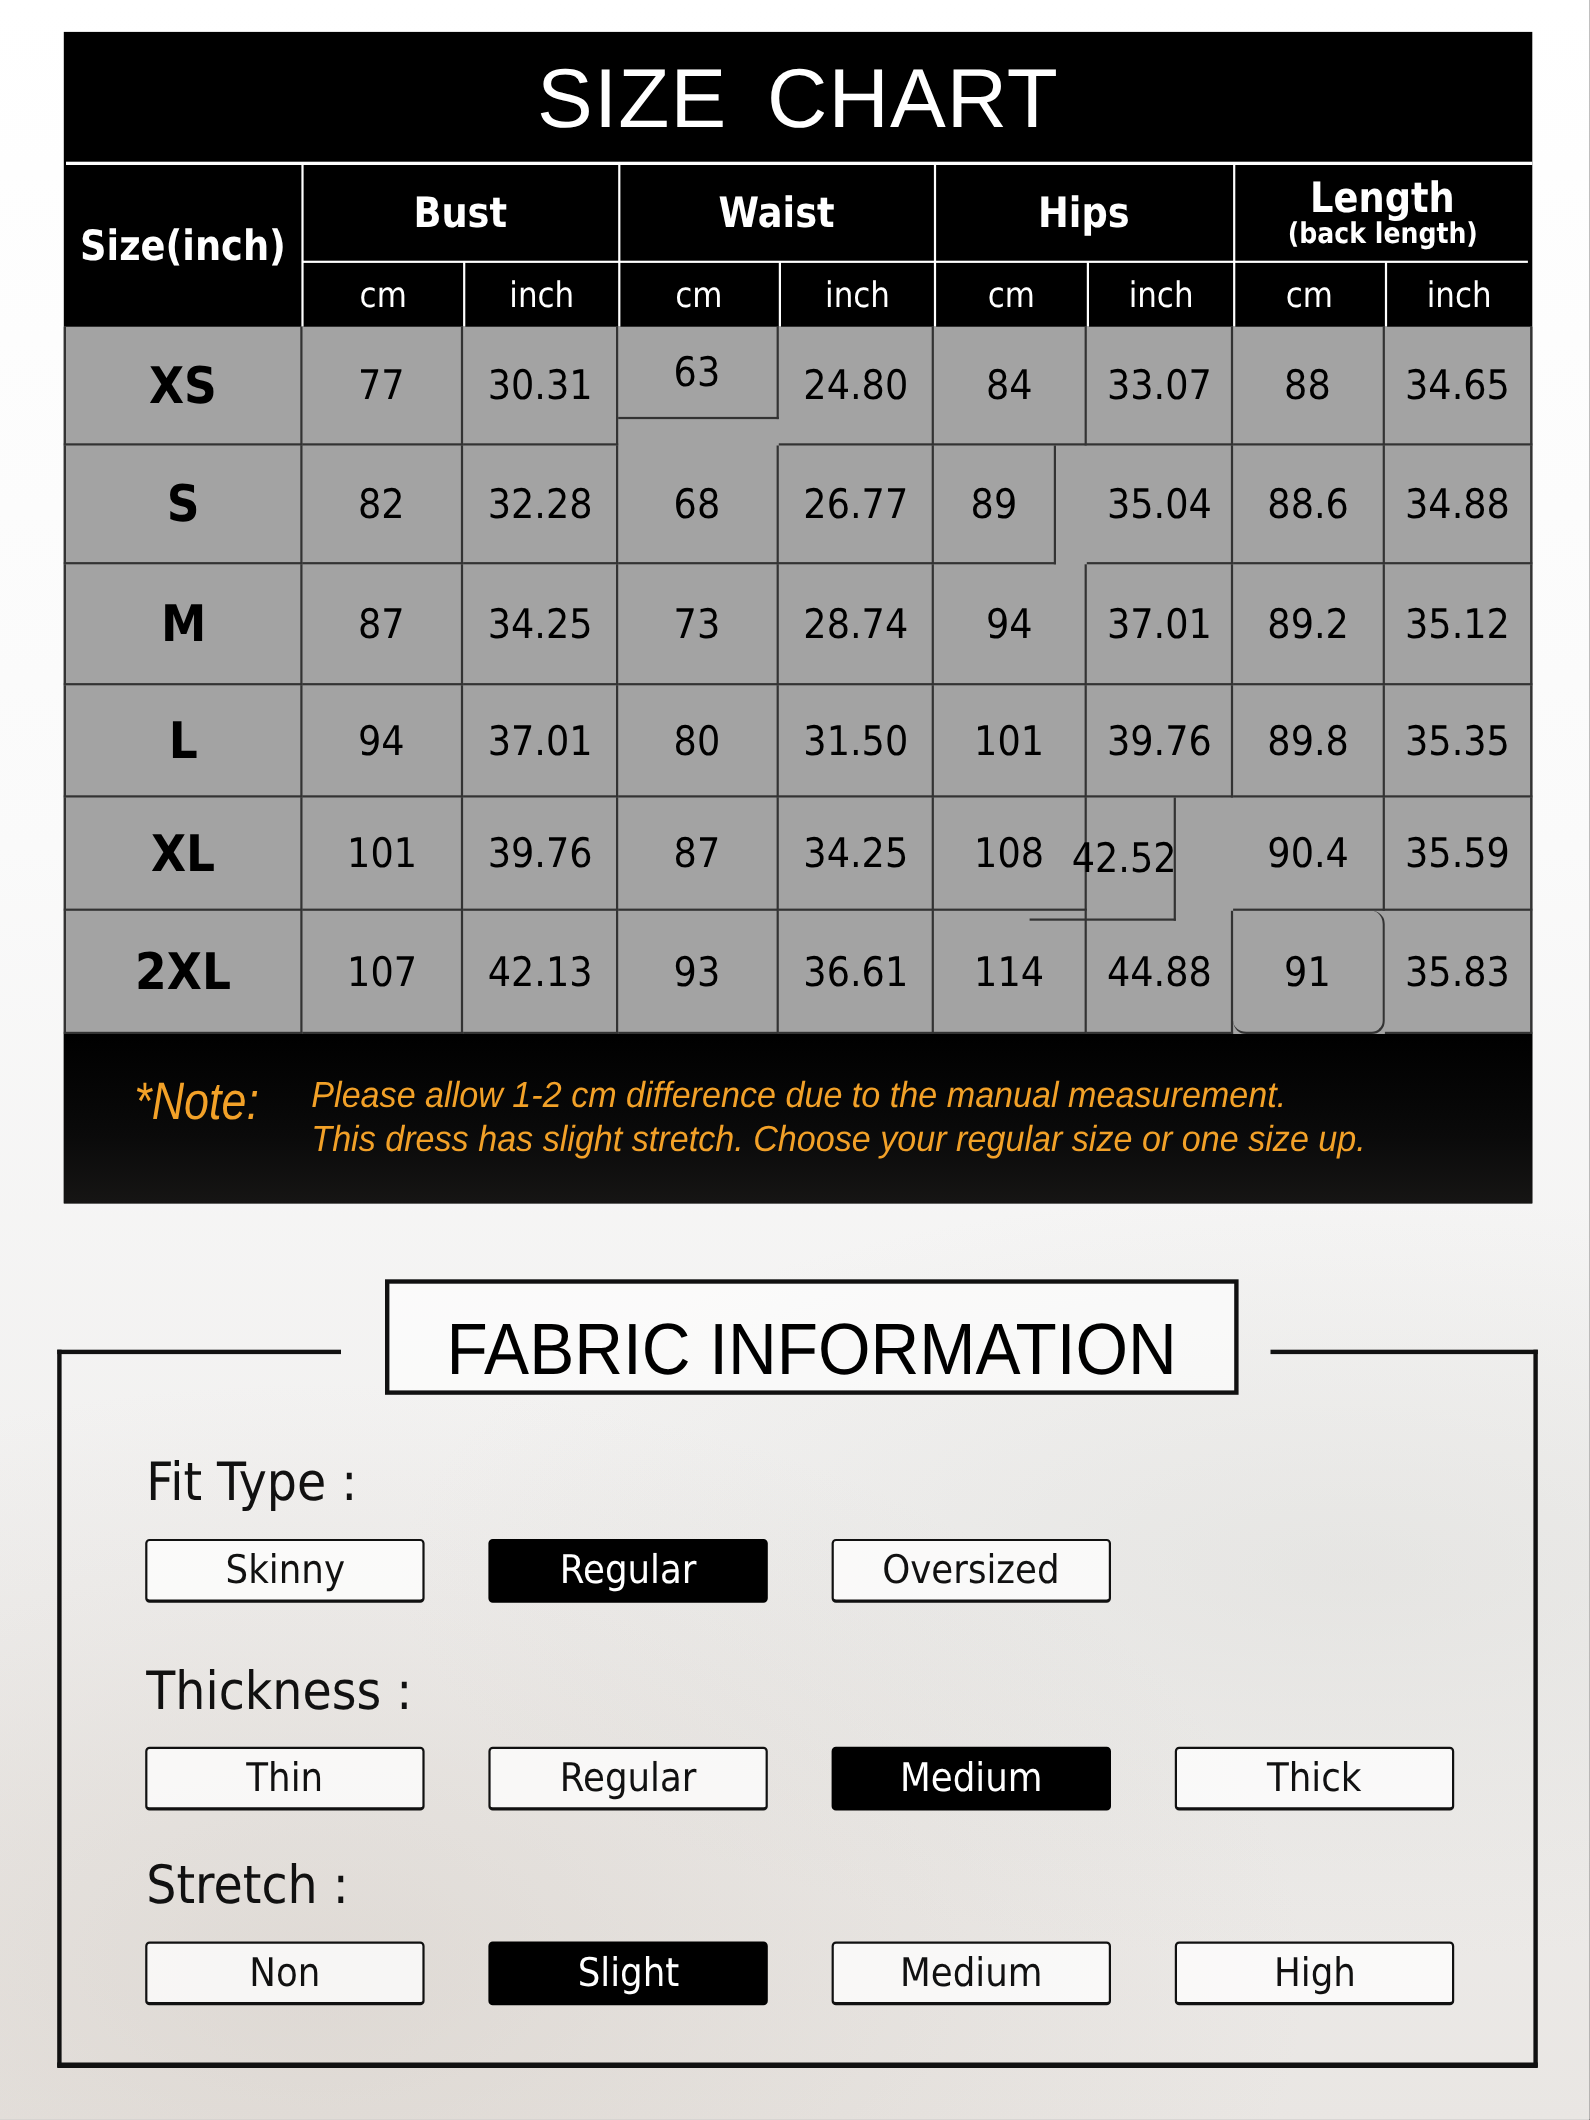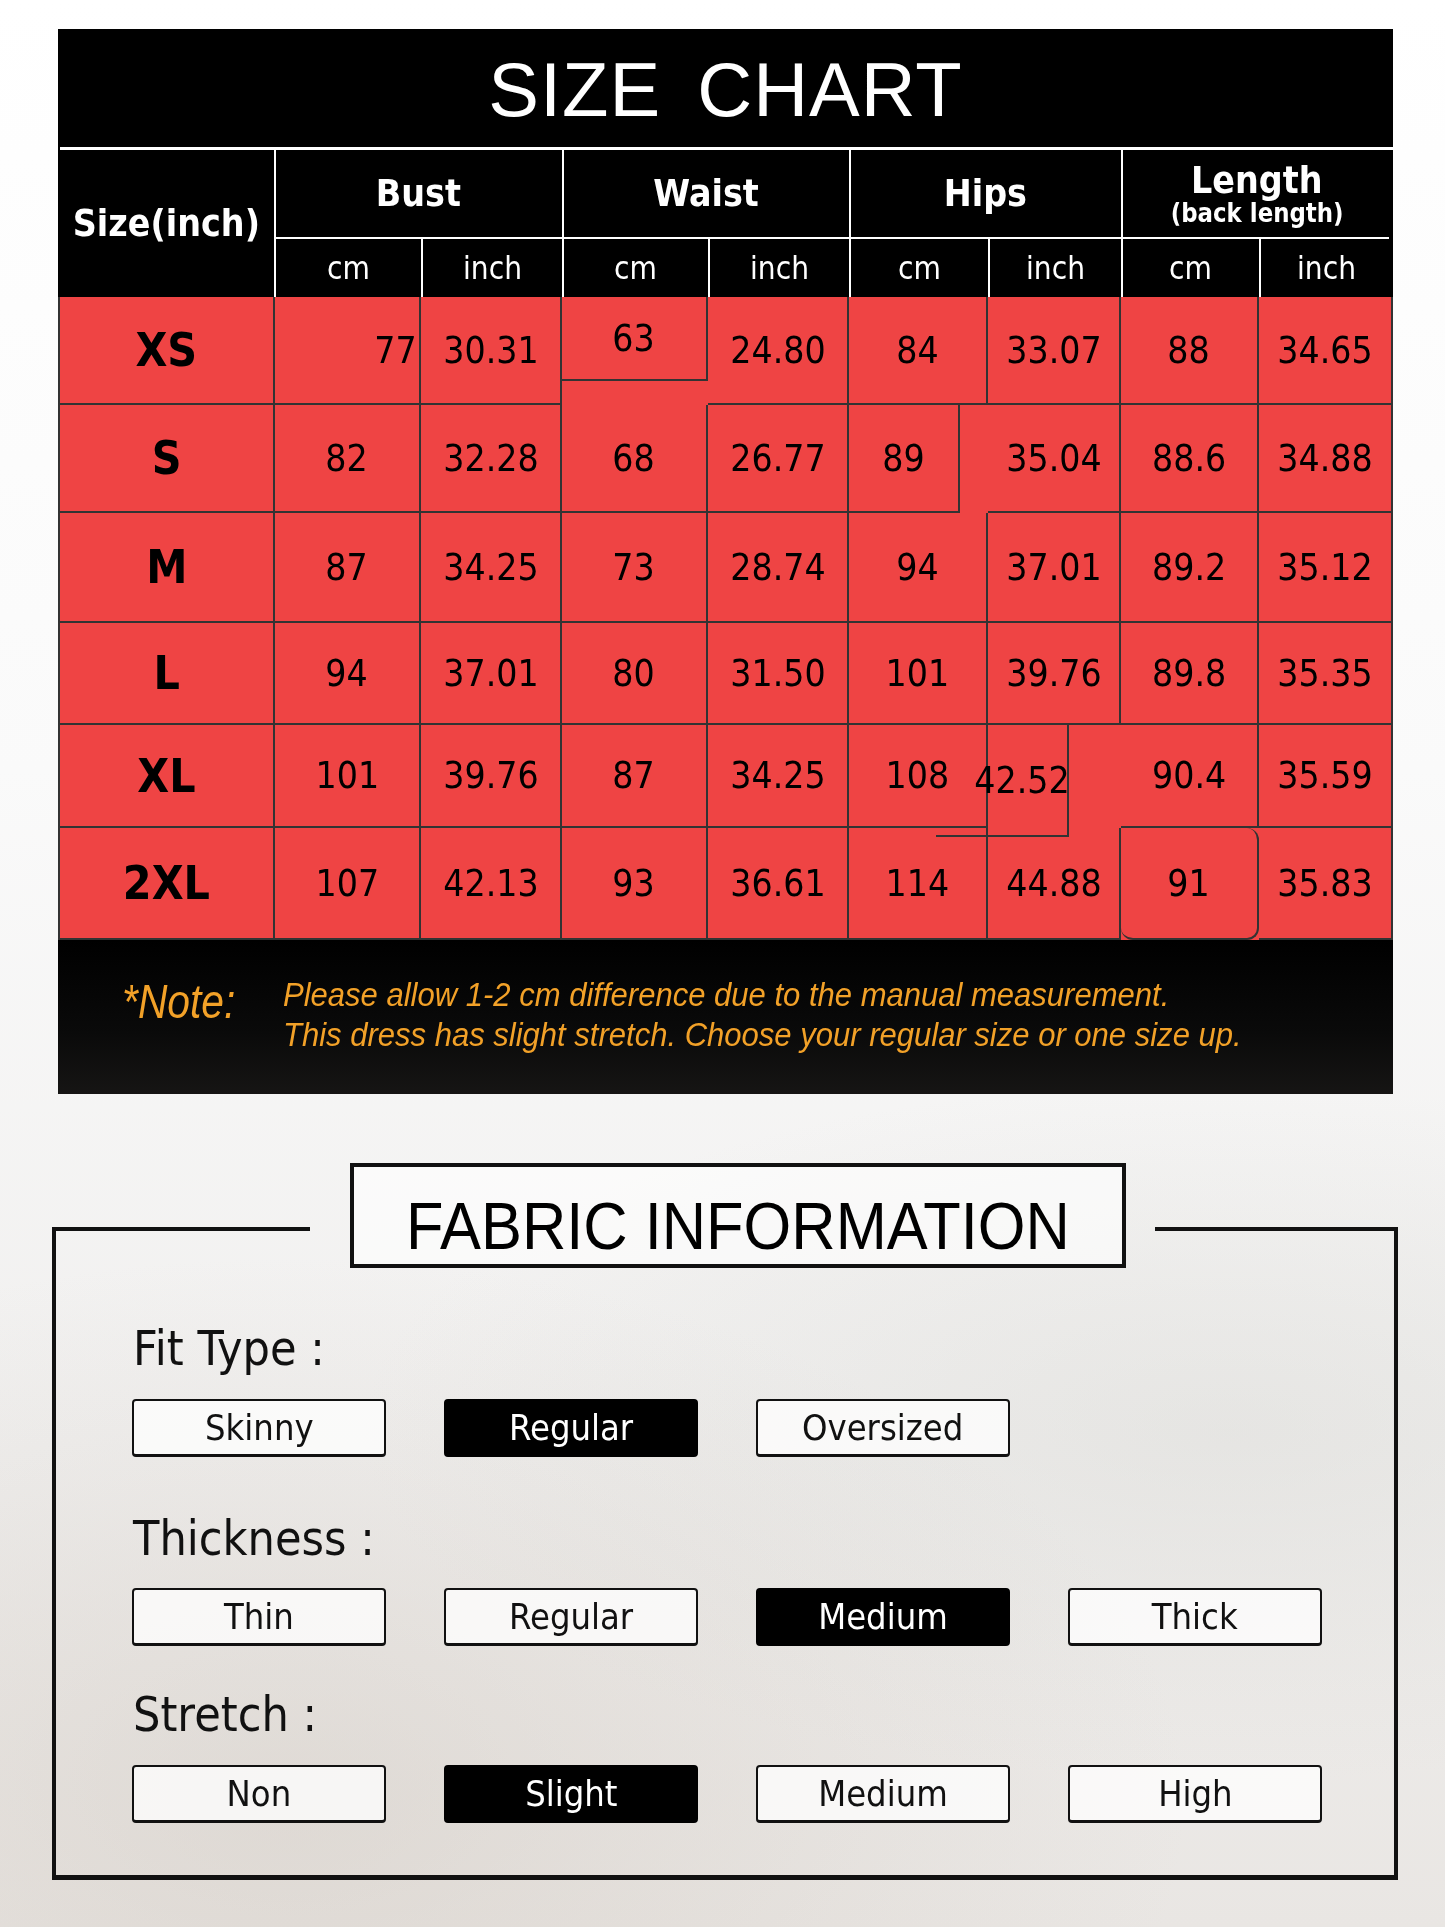--- a/index.html
+++ b/index.html
@@ -21,21 +21,21 @@
   .hline { position: absolute; background: #fff; height: 3px; }
   .vline { position: absolute; background: #fff; width: 2px; }
   .hdr {
     position: absolute; color: #fff; font-family: "DejaVu Sans", sans-serif;
     display: flex; flex-direction: column; align-items: center; justify-content: center; text-align: center;
   }
   .hdr-main { font-size: 38px; font-weight: bold; letter-spacing: 0px; transform: scaleX(0.88); }
   .hdr-sub { font-size: 26px; font-weight: bold; transform: scaleX(0.88); margin-top: -4px; }
   .unit { font-size: 32px; transform: scaleX(0.88); }
 
-  .body-grid { position: absolute; left: 0; top: 268px; width: 1335px; height: 643px; background: #ef4444; }
+  .body-grid { position: absolute; left: 0; top: 268px; width: 1335px; height: 643px; background: #a3a3a3; }
   .cell {
     position: absolute; display: flex; align-items: center; justify-content: center;
     color: #000; font-size: 37px; border-right: 2px solid #333; border-bottom: 2px solid #333;
   }
   .cell span { display: inline-block; transform: scaleX(0.9); }
   .cell.size { font-size: 46px; font-weight: bold; border-left: 2px solid #333; }
 
   .note {
     position: absolute; left: 0; top: 911px; width: 1335px; height: 154px;
     background: linear-gradient(180deg, #000 0%, #0a0a0a 60%, #161514 100%);
@@ -137,21 +137,21 @@
       <span class="unit">cm</span>
     </div>
   <div class="hdr" style="left:1203px;top:210px;width:131px;height:58px;">
       <span class="unit">inch</span>
     </div>
 
   <div class="body-grid" id="body-grid">
       <div class="cell size" style="left: 0px; top: 0px; width: 217px; height: 108px;">
         <span>XS</span>
       </div>
-      <div class="cell" style="left: 217px; top: 0px; width: 146px; height: 108px; justify-content: flex-end;">
+      <div class="cell" style="left: 217px; top: 0px; width: 146px; height: 108px;">
         <span>77</span>
       </div>
       <div class="cell" style="left: 363px; top: 0px; width: 141px; height: 108px;">
         <span>30.31</span>
       </div>
       <div class="cell" style="left: 504px; top: 0px; width: 146px; height: 84px;">
         <span>63</span>
       </div>
       <div class="cell" style="left: 650px; top: 0px; width: 141px; height: 108px;">
         <span>24.80</span>

